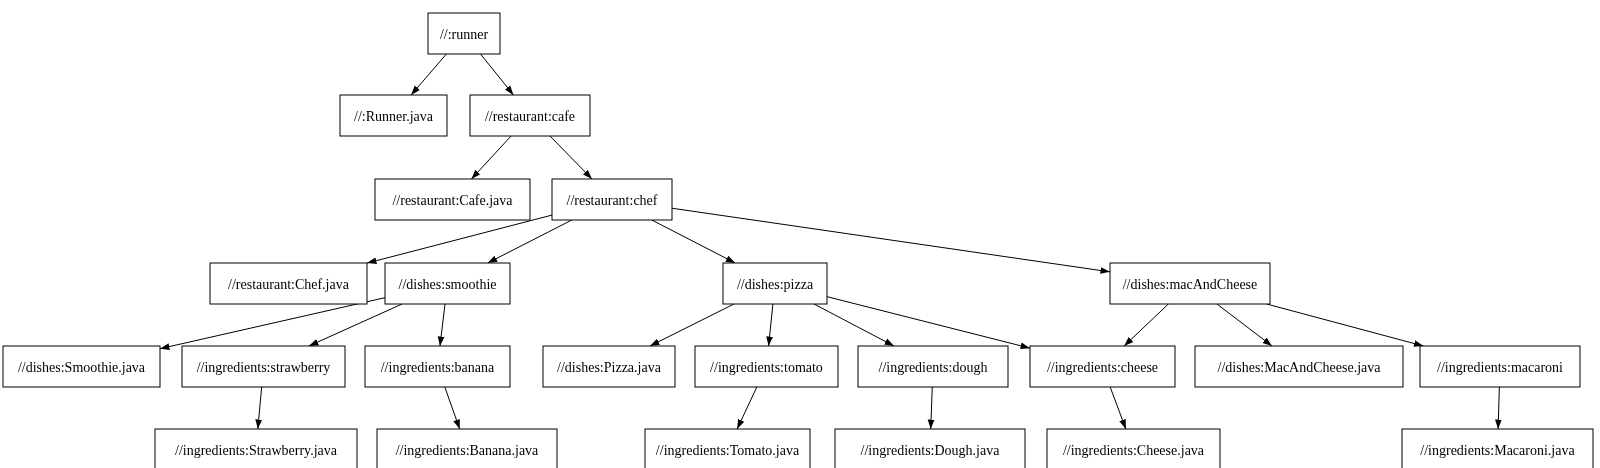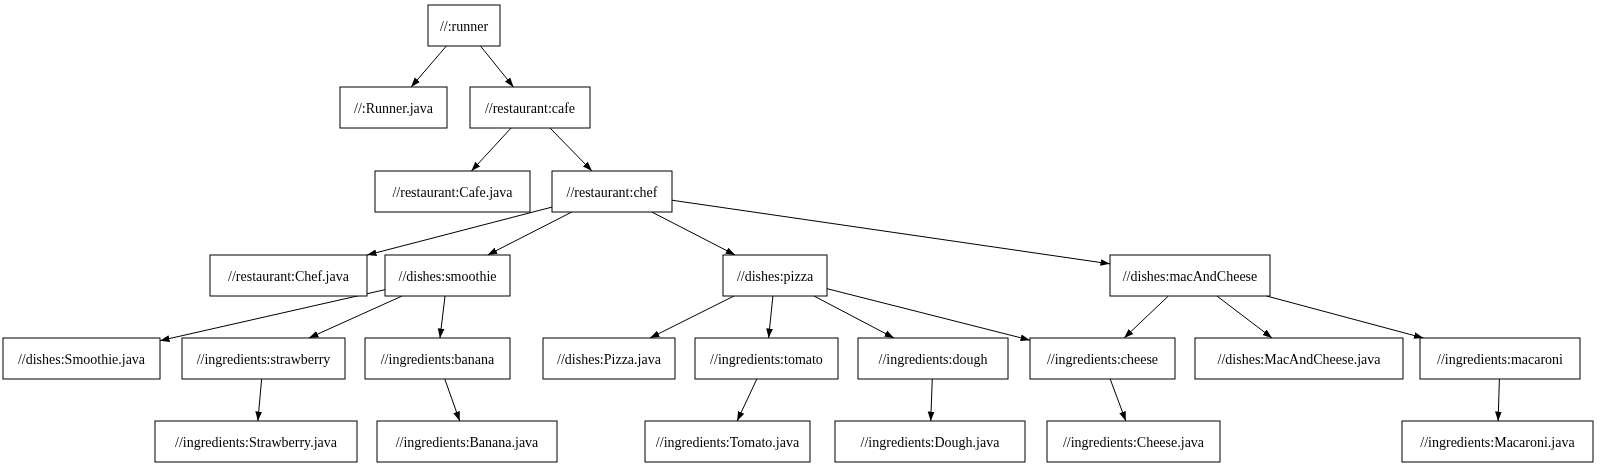--- a/index.html
+++ b/index.html
@@ -7,20 +7,21 @@
     padding: 0;
     background: #ffffff;
     width: 1600px;
     height: 468px;
     overflow: hidden;
   }
   #graph-wrap {
     position: relative;
     width: 1600px;
     height: 360px;
+    margin-top: 8px;
   }
   svg text {
     font-family: "Liberation Serif", "DejaVu Serif", serif;
     font-size: 14px;
   }
   svg rect {
     stroke-width: 1;
   }
   svg line {
     stroke-width: 1;

